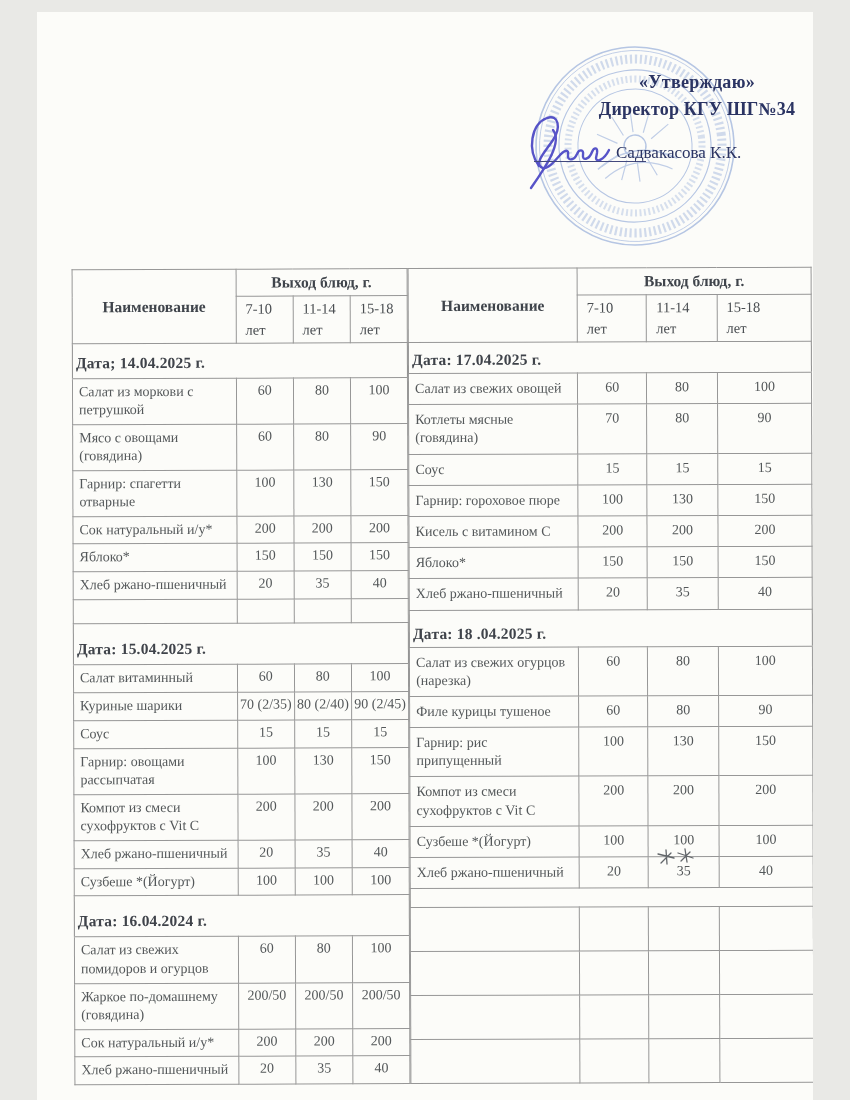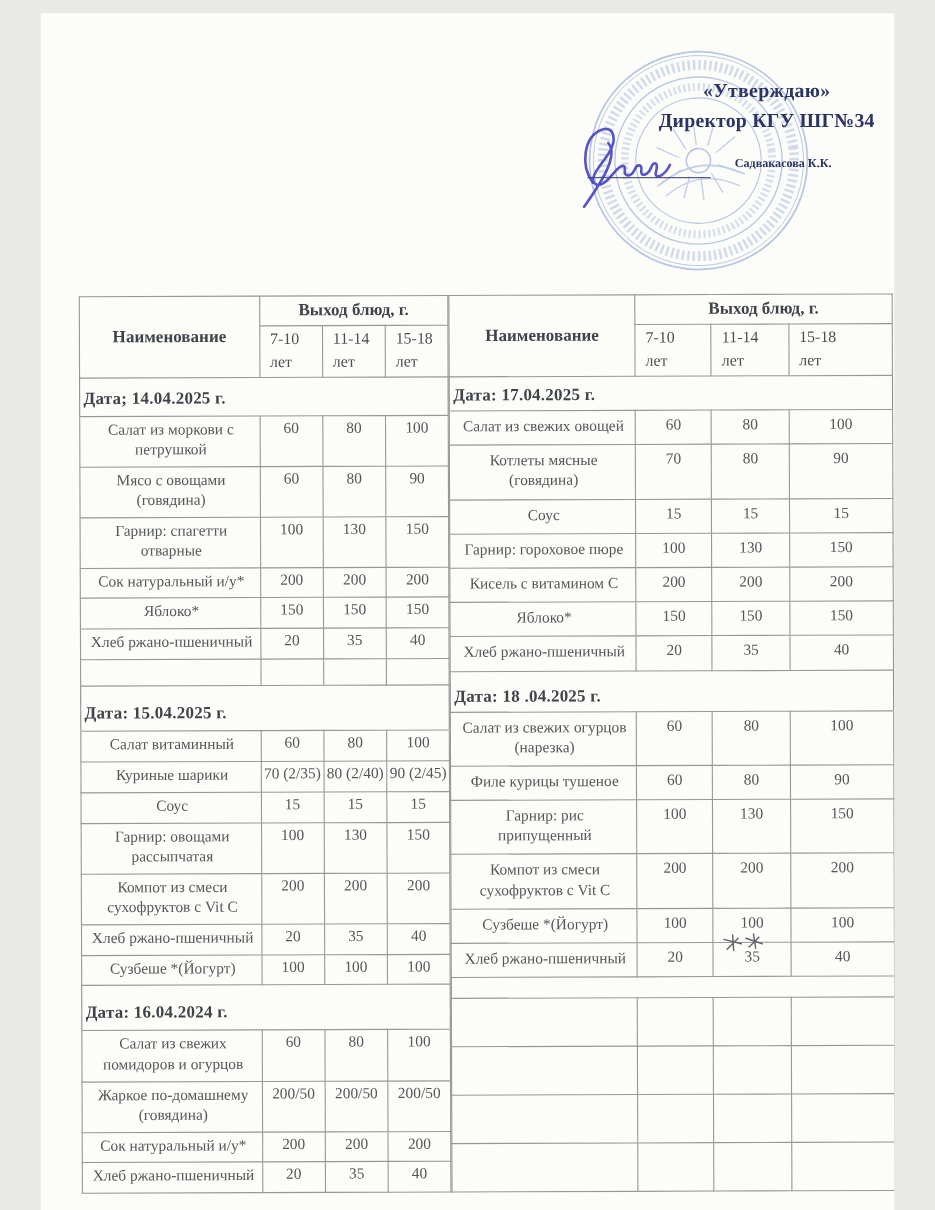--- a/index.html
+++ b/index.html
@@ -19,39 +19,39 @@
     font-family:"Liberation Serif","DejaVu Serif",serif;
   }
   
   .stamp{position:absolute;left:492px;top:28px;width:212px;height:212px;opacity:.55;transform:rotate(-8deg);}
   .approve-line{position:absolute;left:510px;top:60px;width:300px;text-align:center;
     font-weight:bold;font-size:18px;color:var(--heading-navy);letter-spacing:.3px;}
   .director-line{position:absolute;left:510px;top:87px;width:300px;text-align:center;
     font-weight:bold;font-size:18px;color:var(--heading-navy);letter-spacing:.2px;}
   .signature{position:absolute;left:486px;top:96px;width:118px;height:84px;}
   .sig-underline{position:absolute;left:497px;top:149px;width:112px;border-bottom:1.5px solid #43497e;}
-  .director-name{position:absolute;left:631px;top:131px;font-weight:bold;font-size:11px;color:var(--heading-navy);}
+  .director-name{position:absolute;left:579px;top:131px;font-weight:normal;font-size:17px;color:var(--heading-navy);}
   
   .doc-title{position:absolute;left:0;top:198px;width:850px;text-align:center;
     font-weight:bold;font-size:16px;line-height:1.55;color:var(--title-navy);letter-spacing:.2px;}
   
   .menu-wrap{position:absolute;left:36px;top:256px;display:flex;transform:rotate(-.2deg);}
   table{border-collapse:collapse;table-layout:fixed;}
   table{border:1.2px solid #8e8e8e;}
   th,td{border:1px solid var(--border-gray);overflow:hidden;}
   th{font-weight:bold;color:#3f444b;}
   .name-h{font-size:15.5px;}
   .out-h{font-size:15.5px;height:24px;text-align:center;}
   .age-cell{font-weight:normal;font-size:14.5px;text-align:left;vertical-align:top;
     padding:2px 4px 2px 9px;white-space:pre-line;line-height:1.45;color:#4a4e52;}
   .hdr-row2{height:46px;}
   .date-row td{border-left:none;border-right:none;font-weight:bold;font-size:15.5px;
     color:var(--date-dark);padding:14px 4px 4px 3px;letter-spacing:.2px;}
   tbody tr:first-child td{padding-top:8px;}
-  .name-cell{text-align:center;padding:4px 4px 0 6px;font-size:14px;color:var(--text-gray);
+  .name-cell{text-align:left;padding:4px 4px 0 6px;font-size:14px;color:var(--text-gray);
     line-height:1.3;vertical-align:top;}
   .val-cell{text-align:center;font-size:14px;color:var(--text-gray);vertical-align:top;padding:4px 2px;}
   #right-tbody .name-cell,#right-tbody .val-cell{padding-top:6px;padding-bottom:6px;}
   #left-tbody .empty-row td{height:15px;}
   #right-tbody .empty-row td{height:31px;}
   .pen-mark{position:absolute;left:616px;top:833px;width:48px;height:26px;}
 </style>
 </head>
 <body>
 

